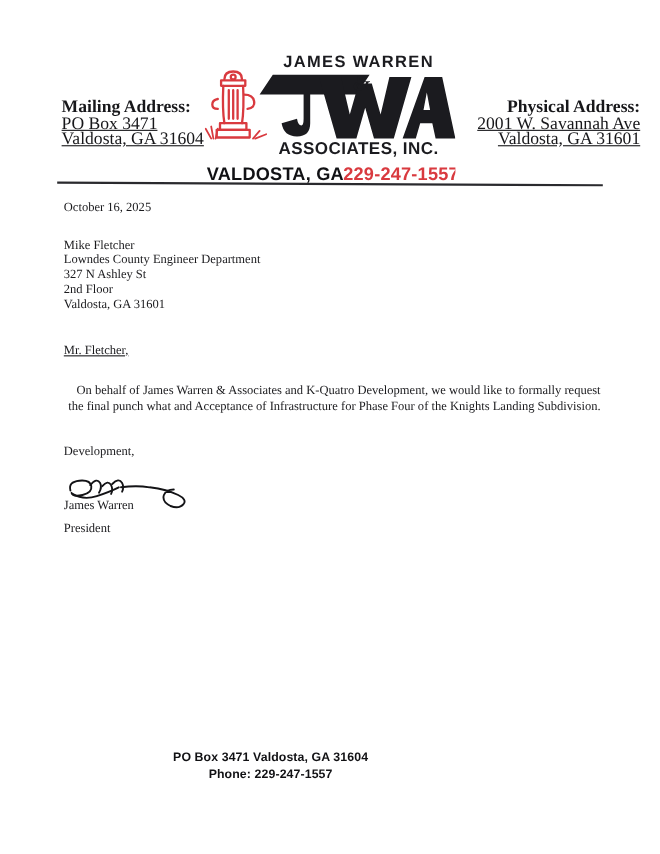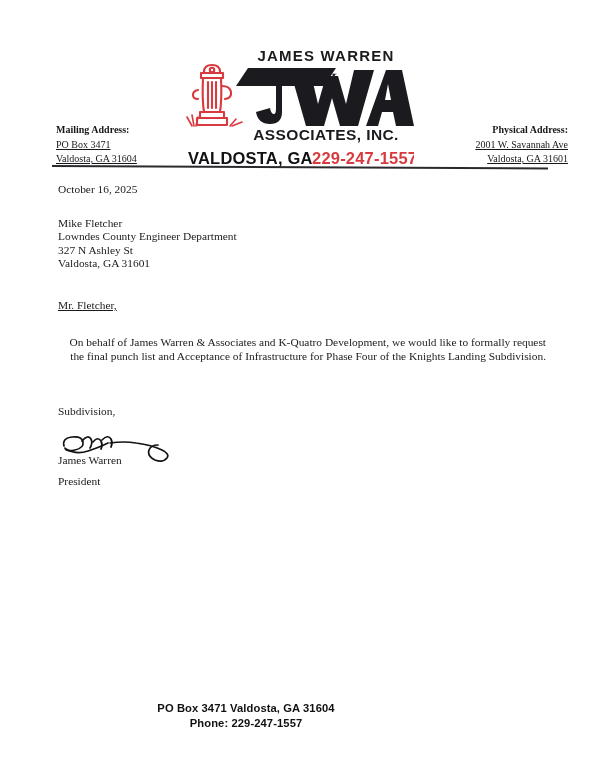--- a/index.html
+++ b/index.html
@@ -21,39 +21,38 @@
     position: absolute;
     left: 0;
     top: 0;
     width: 600px;
     height: 152px;
   }
 
   .addr-block {
     position: absolute;
     font-family: "Liberation Serif", "DejaVu Serif", serif;
-    font-size: 10px;
+    font-size: 16px;
     line-height: 14.5px;
     color: #17171a;
     white-space: nowrap;
-    margin-top: 32px;
   }
   .addr-block .addr-title {
     font-weight: bold;
     display: block;
   }
   .addr-block .addr-line { display: block; text-decoration: underline; }
 
   .addr-mailing {
     left: 56px;
     top: 91px;
     text-align: left;
   }
   .addr-physical {
-    right: 32px;
+    right: 18px;
     top: 91px;
     text-align: right;
   }
 
   
   .logo {
     position: absolute;
     left: 186px;
     top: 46px;
     width: 228px;
@@ -125,21 +124,21 @@
   }
   .sig-title {
     margin: 0;
     white-space: nowrap;
   }
 
   
   .footer {
     position: absolute;
     left: 0;
-    top: 701px;
+    top: 682px;
     width: 492px;
     text-align: center;
     font-family: "Liberation Sans", "DejaVu Sans", sans-serif;
     font-weight: bold;
     font-size: 11.2px;
     line-height: 15.2px;
     color: #111114;
     letter-spacing: 0.1px;
   }
   .footer span { display: block; }
@@ -210,33 +209,34 @@
 <div class="header-rule"></div>
 
 <div class="letter">
 
   <p class="date-line">October 16, 2025</p>
 
   <div class="recipient">
     <span>Mike Fletcher</span>
     <span>Lowndes County Engineer Department</span>
     <span>327 N Ashley St</span>
+    <span>2nd Floor</span>
     <span>Valdosta, GA 31601</span>
   </div>
 
   <p class="salutation">Mr. Fletcher,</p>
 
   <p class="body-para">
     <span>On behalf of James Warren &amp; Associates and K-Quatro Development, we would like to formally request</span>
-    <span>the final punch list and Acceptance of Infrastructure for Phase Four of the Knights Landing Subdivision.</span>
+    <span>the final punch what and Acceptance of Infrastructure for Phase Four of the Knights Landing Subdivision.</span>
   </p>
 </div>
 
 <div class="signoff">
-  <p class="closing">Subdivision,</p>
+  <p class="closing">Development,</p>
 
   <div class="sig-wrap">
     <svg class="sig-mark" viewBox="0 0 120 34" xmlns="http://www.w3.org/2000/svg">
       <g fill="none" stroke="#131316" stroke-width="1.7" stroke-linecap="round" stroke-linejoin="round">
         <path d="M4 17 q-2 -8 8 -9 q10 -1 11 5 q1 6 -8 8 q-9 2 -10 -2"></path>
         <path d="M6 20 q10 6 22 2 q12 -4 20 -8"></path>
         <path d="M22 12 q6 -7 9 -2 q2 4 -1 9"></path>
         <path d="M33 13 q5 -6 8 -1 q2 4 0 8"></path>
         <path d="M42 11 q6 -6 9 -1 q2 4 0 8"></path>
         <path d="M50 14 q14 -2 26 0 q16 2 26 7 q8 4 5 8 q-4 5 -12 2 q-8 -4 -6 -10 q2 -5 9 -5"></path>

